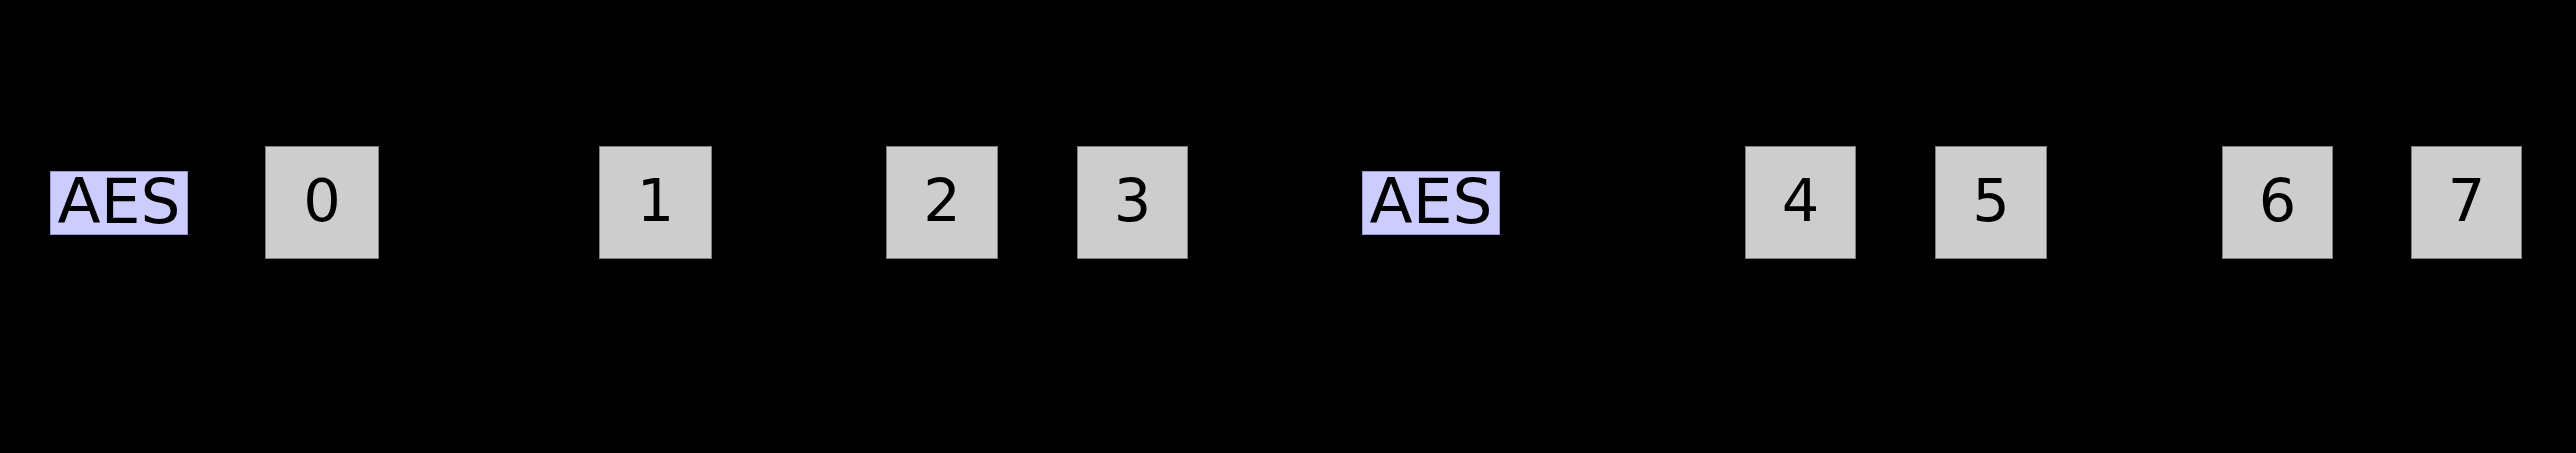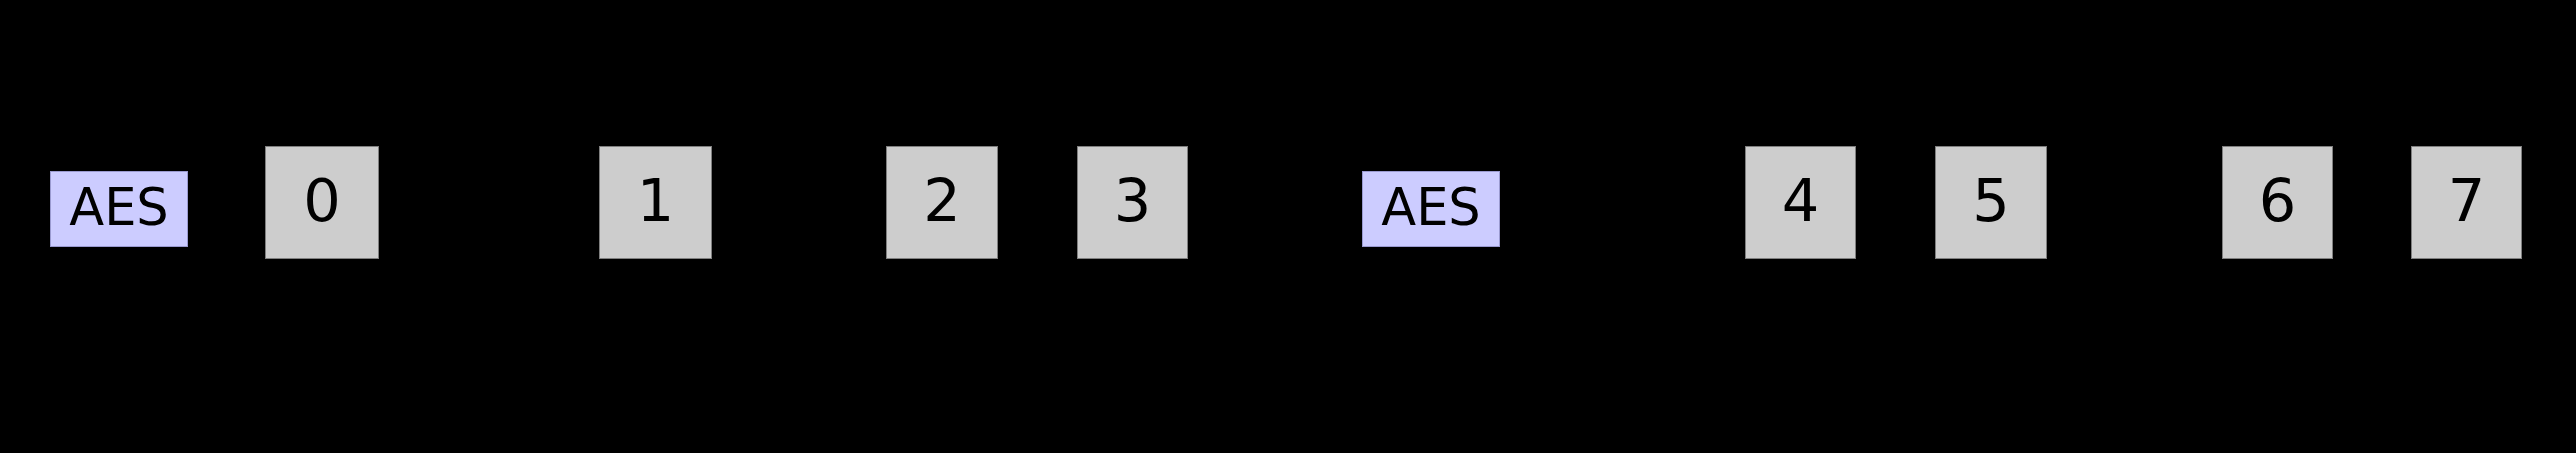--- a/index.html
+++ b/index.html
@@ -26,22 +26,22 @@
     display: flex;
     align-items: center;
     justify-content: center;
     box-sizing: border-box;
     color: #000000;
   }
   .aes-node {
     background: #ccccff;
     border: 1.6px solid #9a9ad0;
     width: 138px;
-    height: 76px;
-    font-size: 51px;
+    height: 64px;
+    font-size: 63px;
   }
   .block-node {
     background: #cdcdcd;
     border: 1.6px solid #7f7f7f;
     width: 112px;
     height: 113px;
     font-size: 59px;
   }
   .node .label {
     display: block;

